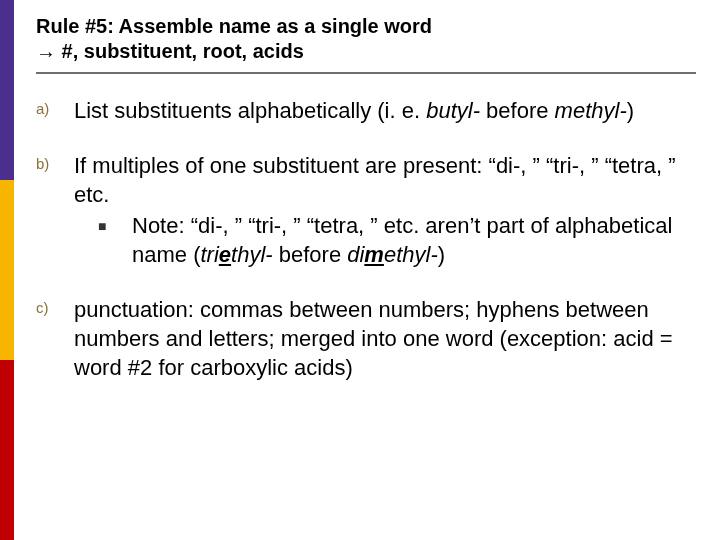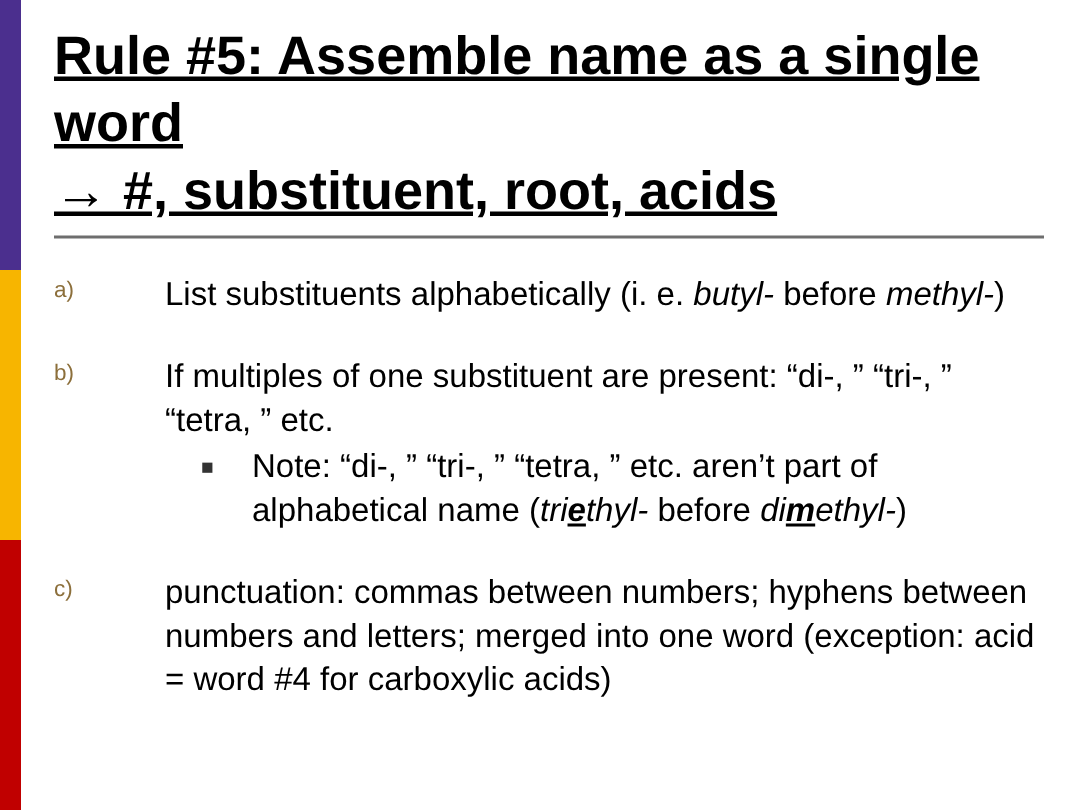--- a/index.html
+++ b/index.html
@@ -21,25 +21,24 @@
   .sidebar .top { background: #4b2f8e; height: 180px; }
   .sidebar .mid { background: #f7b500; height: 180px; }
   .sidebar .bot { background: #c00000; height: 180px; }
   .content {
     position: absolute;
     left: 36px; top: 14px; right: 24px; bottom: 20px;
   }
   .title {
     font-family: Arial, Helvetica, sans-serif;
     font-weight: bold;
-    font-size: 36px;
+    font-size: 20px;
     color: #000;
     line-height: 1.25;
     padding-bottom: 6px;
-    text-decoration: underline;
   }
   .rule {
     border: none;
     border-top: 2px solid #6e6e6e;
     margin-top: 2px;
     margin-bottom: 22px;
   }
   .arrow { font-family: Arial, sans-serif; }
   ol.alpha {
     list-style: none;
@@ -54,21 +53,20 @@
     flex-shrink: 0;
     color: #8c6f3b;
     font-size: 15px;
     padding-top: 4px;
   }
   .item-body {
     font-size: 22px;
     color: #000;
     line-height: 1.32;
     font-family: Verdana, Geneva, sans-serif;
-    margin-left: 36px;
   }
   .item-body .ital { font-style: italic; }
   .item-body .ital-u { font-style: italic; text-decoration: underline; font-weight: bold; }
   .sub {
     list-style: none;
     margin-top: 2px;
     padding-left: 24px;
   }
   .sub li { display: flex; }
   .sub .bullet {
@@ -110,16 +108,16 @@
             <div>
               <span>Note: “di-, ” “tri-, ” “tetra, ” etc. aren’t part of alphabetical name (</span><span class="ital">tri</span><span class="ital-u">e</span><span class="ital">thyl-</span><span> before </span><span class="ital">di</span><span class="ital-u">m</span><span class="ital">ethyl-</span><span>)</span>
             </div>
           </li>
         </ul>
       </div>
     </li>
 
     <li>
       <div class="marker">c)</div>
-      <div class="item-body">punctuation: commas between numbers; hyphens between numbers and letters; merged into one word (exception: acid = word #4 for carboxylic acids)</div>
+      <div class="item-body">punctuation: commas between numbers; hyphens between numbers and letters; merged into one word (exception: acid = word #2 for carboxylic acids)</div>
     </li>
   </ol>
 </div>
 
 </body></html>

